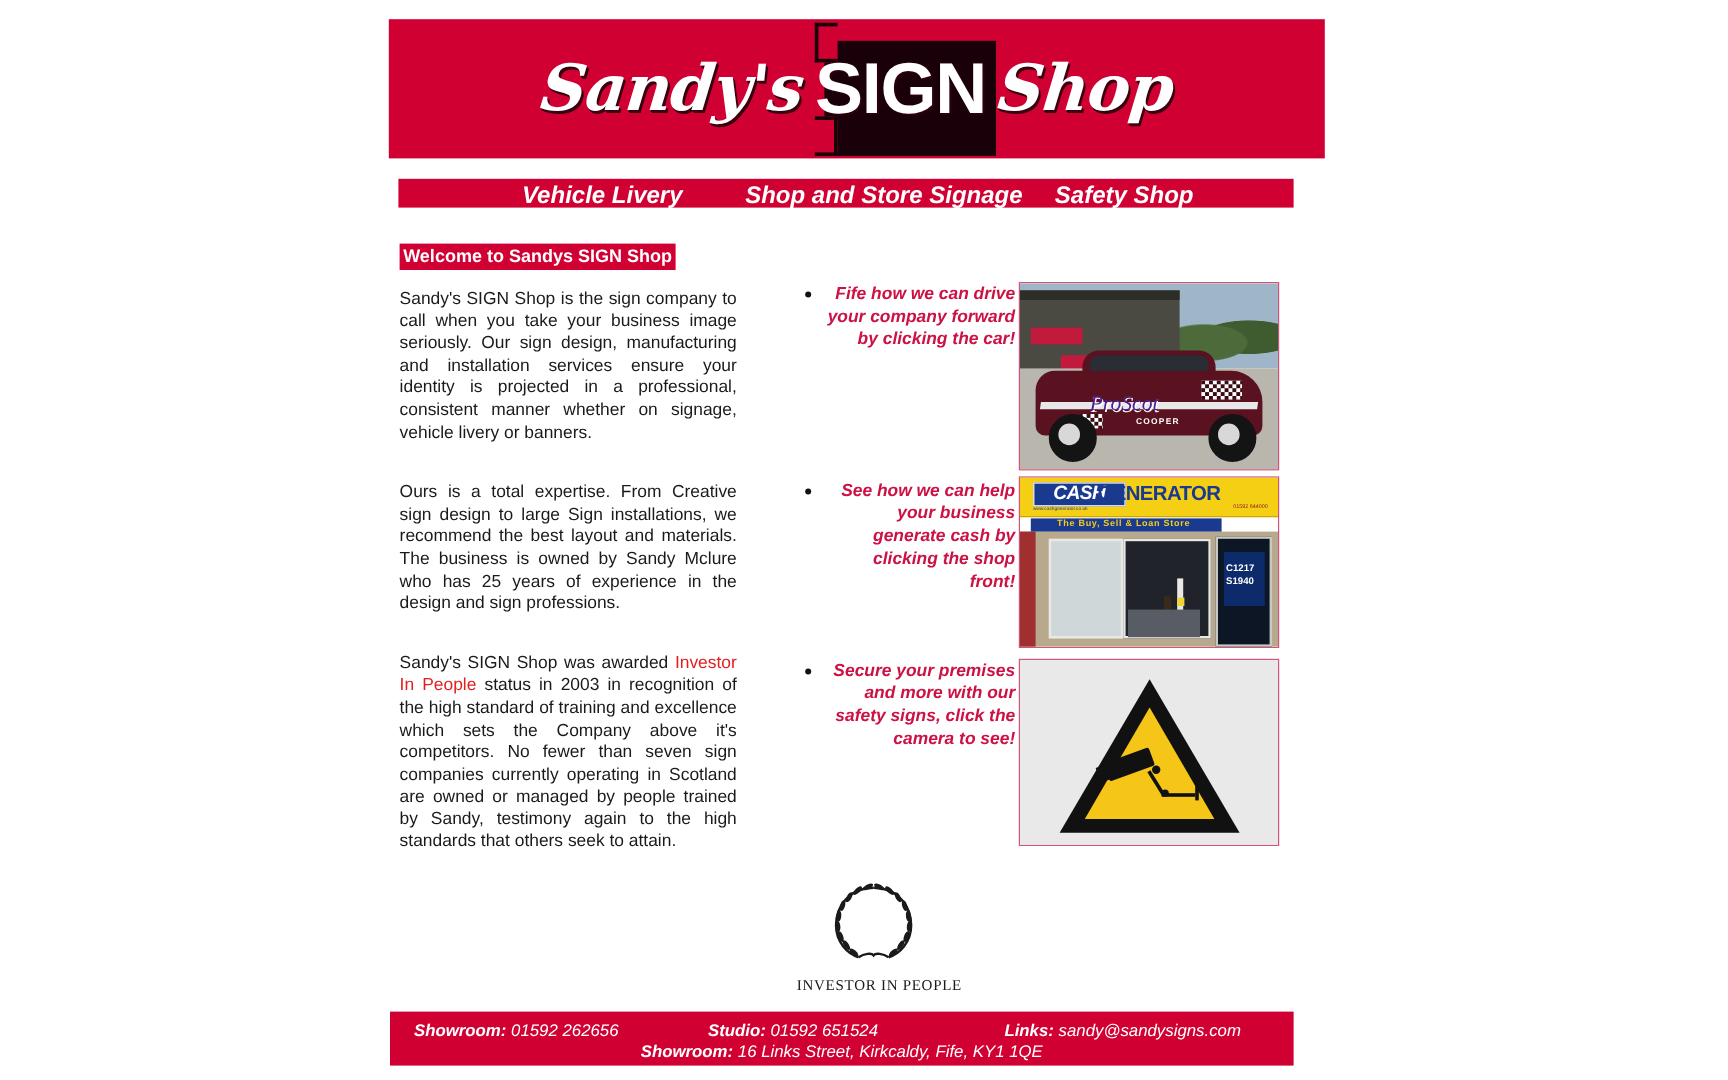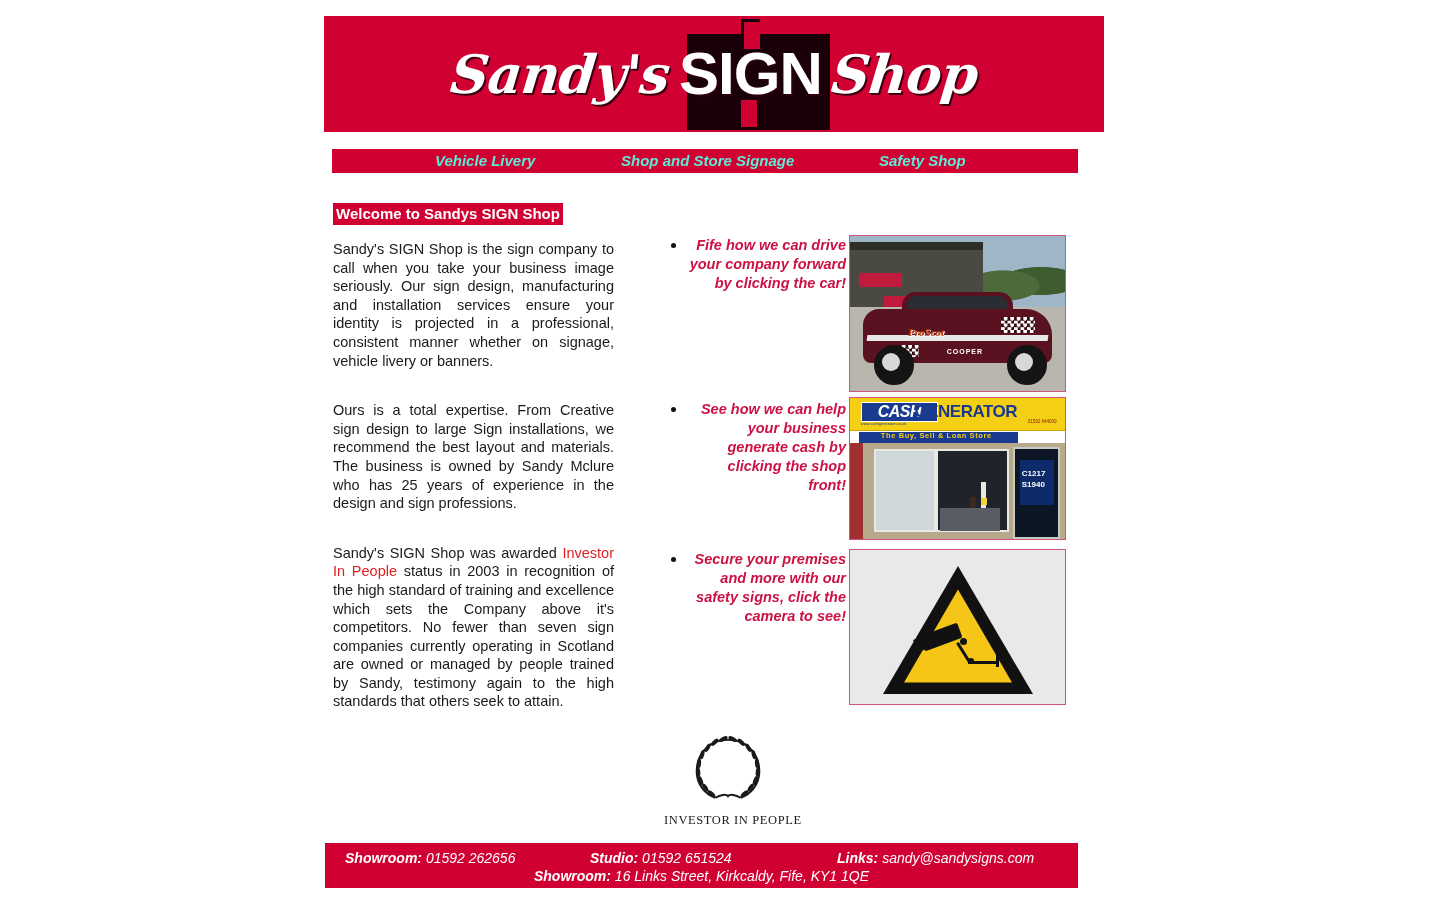--- a/index.html
+++ b/index.html
@@ -52,21 +52,20 @@
     letter-spacing: -1px;
     text-shadow: 2px 2px 0 #3a0010, 1px 1px 0 #3a0010;
     line-height: 1;
     transform: skewX(-6deg);
     white-space: nowrap;
   }
   .logo-sign-box {
     position: relative;
     margin: 0 10px;
     display: inline-block;
-    text-align: center;
   }
   .logo-sign-box .shadow {
     position: absolute;
     left: 8px; top: 8px;
     width: 100%; height: 100%;
     background: #1a0008;
     z-index: 0;
   }
   .logo-sign-box .box {
     position: relative;
@@ -95,22 +94,22 @@
     width: 746px;
     height: 24px;
     background: #D10032;
   }
   .nav-item {
     position: absolute;
     top: 3px;
     font-family: "Liberation Sans", sans-serif;
     font-weight: bold;
     font-style: italic;
-    font-size: 15px;
-    color: #5eead4;
+    font-size: 20px;
+    color: #ffffff;
     white-space: nowrap;
     text-decoration: none;
     cursor: pointer;
   }
   .nav-item.n0 { left: 103px; }
   .nav-item.n1 { left: 289px; }
   .nav-item.n2 { left: 547px; }
 
   
   .welcome {
@@ -212,22 +211,22 @@
   .redsign-1 { position:absolute; left:4%; top:24%; width:20%; height:9%; background:#c21a3c; }
   .redsign-2 { position:absolute; left:16%; top:39%; width:17%; height:14%; background:#c21a3c; }
   .car-body { position:absolute; left:6%; top:47%; width:88%; height:35%;
               background:#5a1220; border-radius:16px 26px 8px 8px; }
   .car-roof { position:absolute; left:24%; top:36%; width:52%; height:15%;
               background:#5a1220; border-radius:14px 14px 0 0; }
   .car-glass { position:absolute; left:27%; top:39%; width:46%; height:11%;
                background:#2a2d33; border-radius:8px 8px 0 0; }
   .car-stripe { position:absolute; left:8%; top:64%; width:84%; height:4%;
                 background:#e8e8e8; transform:skewX(-8deg); }
-  .car-text { position:absolute; left:27%; top:58%; font-size:11px; font-weight:bold;
-              font-style:italic; color:#c2410c; font-family:"Liberation Serif",serif;
+  .car-text { position:absolute; left:27%; top:58%; font-size:18px; font-weight:normal;
+              font-style:italic; color:#4c1d95; font-family:"Liberation Serif",serif;
               text-shadow:1px 1px 0 #fff; }
   .car-cooper { position:absolute; left:45%; top:72%; font-size:7px; font-weight:bold;
                 color:#ffffff; letter-spacing:1px; font-family:"Liberation Sans",sans-serif; }
   .checker { position:absolute; width:26px; height:13px;
              background:
                repeating-conic-gradient(#ffffff 0% 25%, #3a0b14 0% 50%) 0 0 / 6.5px 6.5px; }
   .chk-a { left:70%; top:52%; width:34px; height:16px; }
   .chk-b { left:23%; top:70%; width:20px; height:12px; }
   .wheel { position:absolute; width:30px; height:30px; border-radius:50%;
            background:#141414; border:5px solid #141414; }

